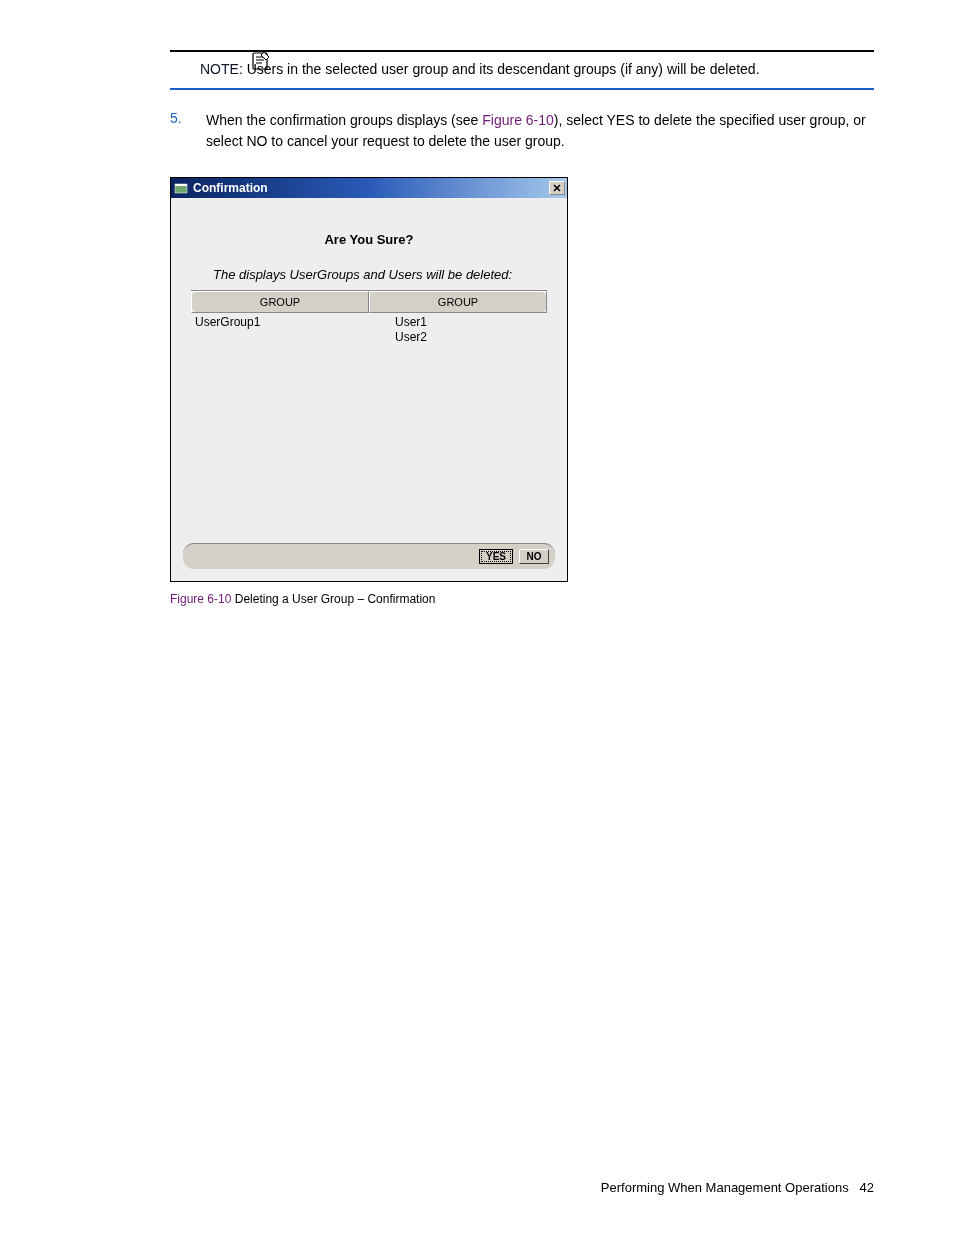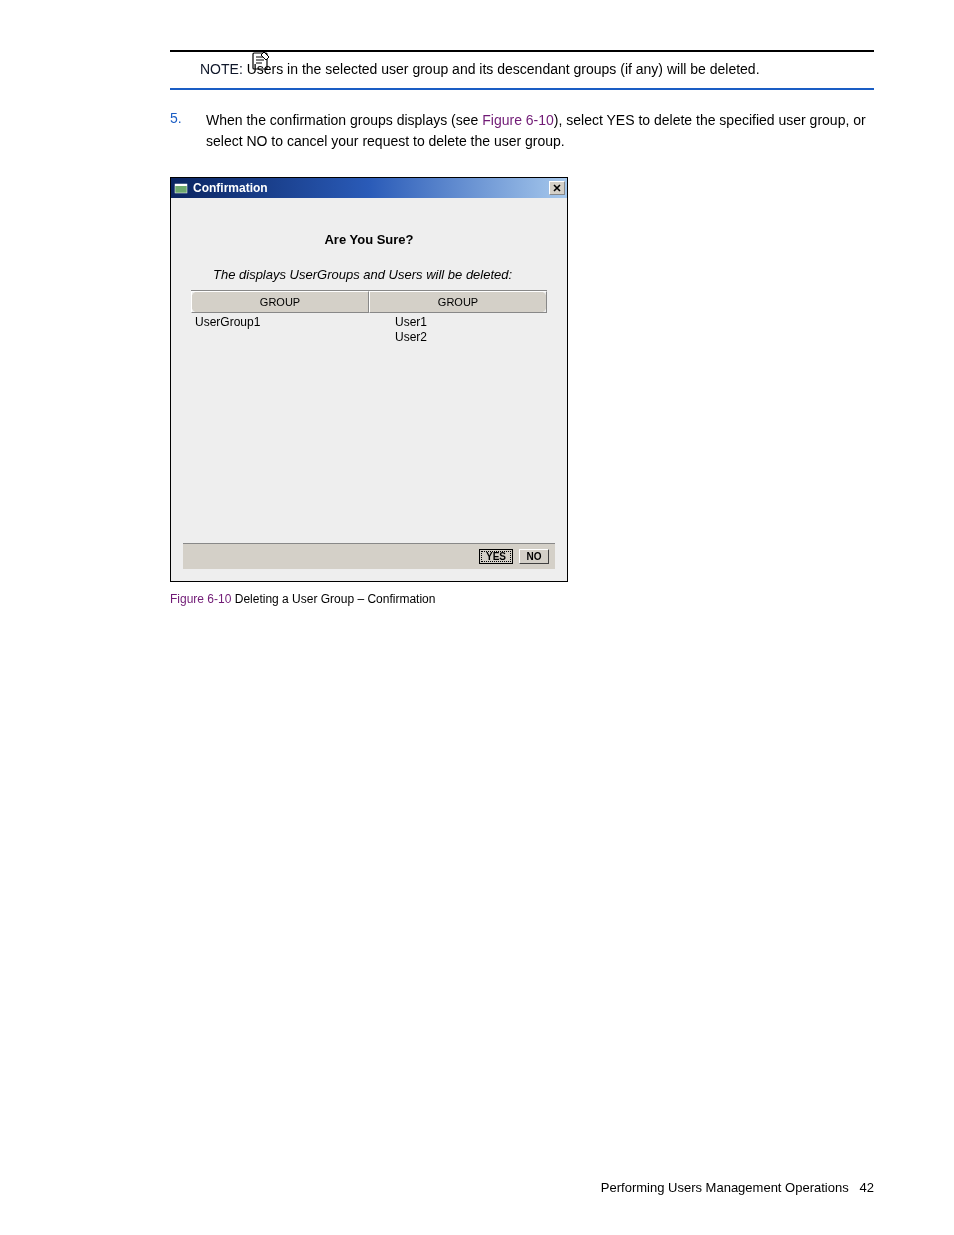--- a/index.html
+++ b/index.html
@@ -152,20 +152,21 @@
     border-left: 0;
   }
   .cell-line { line-height: 1.3; }
   .dialog-footer {
     background: #d4d0c8;
     border-top: 1px solid #888;
     padding: 5px 6px;
     display: flex;
     justify-content: flex-end;
     gap: 6px;
+    border-radius: 11px;
   }
   .dlg-btn {
     font-size: 10px;
     font-weight: bold;
     padding: 1px 6px;
     background: #d4d0c8;
     border: 1px solid #404040;
     border-top-color: #fff;
     border-left-color: #fff;
     min-width: 30px;
@@ -260,16 +261,16 @@
         </div>
       </div>
     </div>
   </div>
 
   <div class="caption">
     <span class="link">Figure 6-10</span><span> Deleting a User Group – Confirmation</span>
   </div>
 
   <div class="footer">
-    <span>Performing Users Management Operations</span>&nbsp;&nbsp;&nbsp;<span>42</span>
+    <span>Performing When Management Operations</span>&nbsp;&nbsp;&nbsp;<span>42</span>
   </div>
 
 </div>
 
 </body></html>

